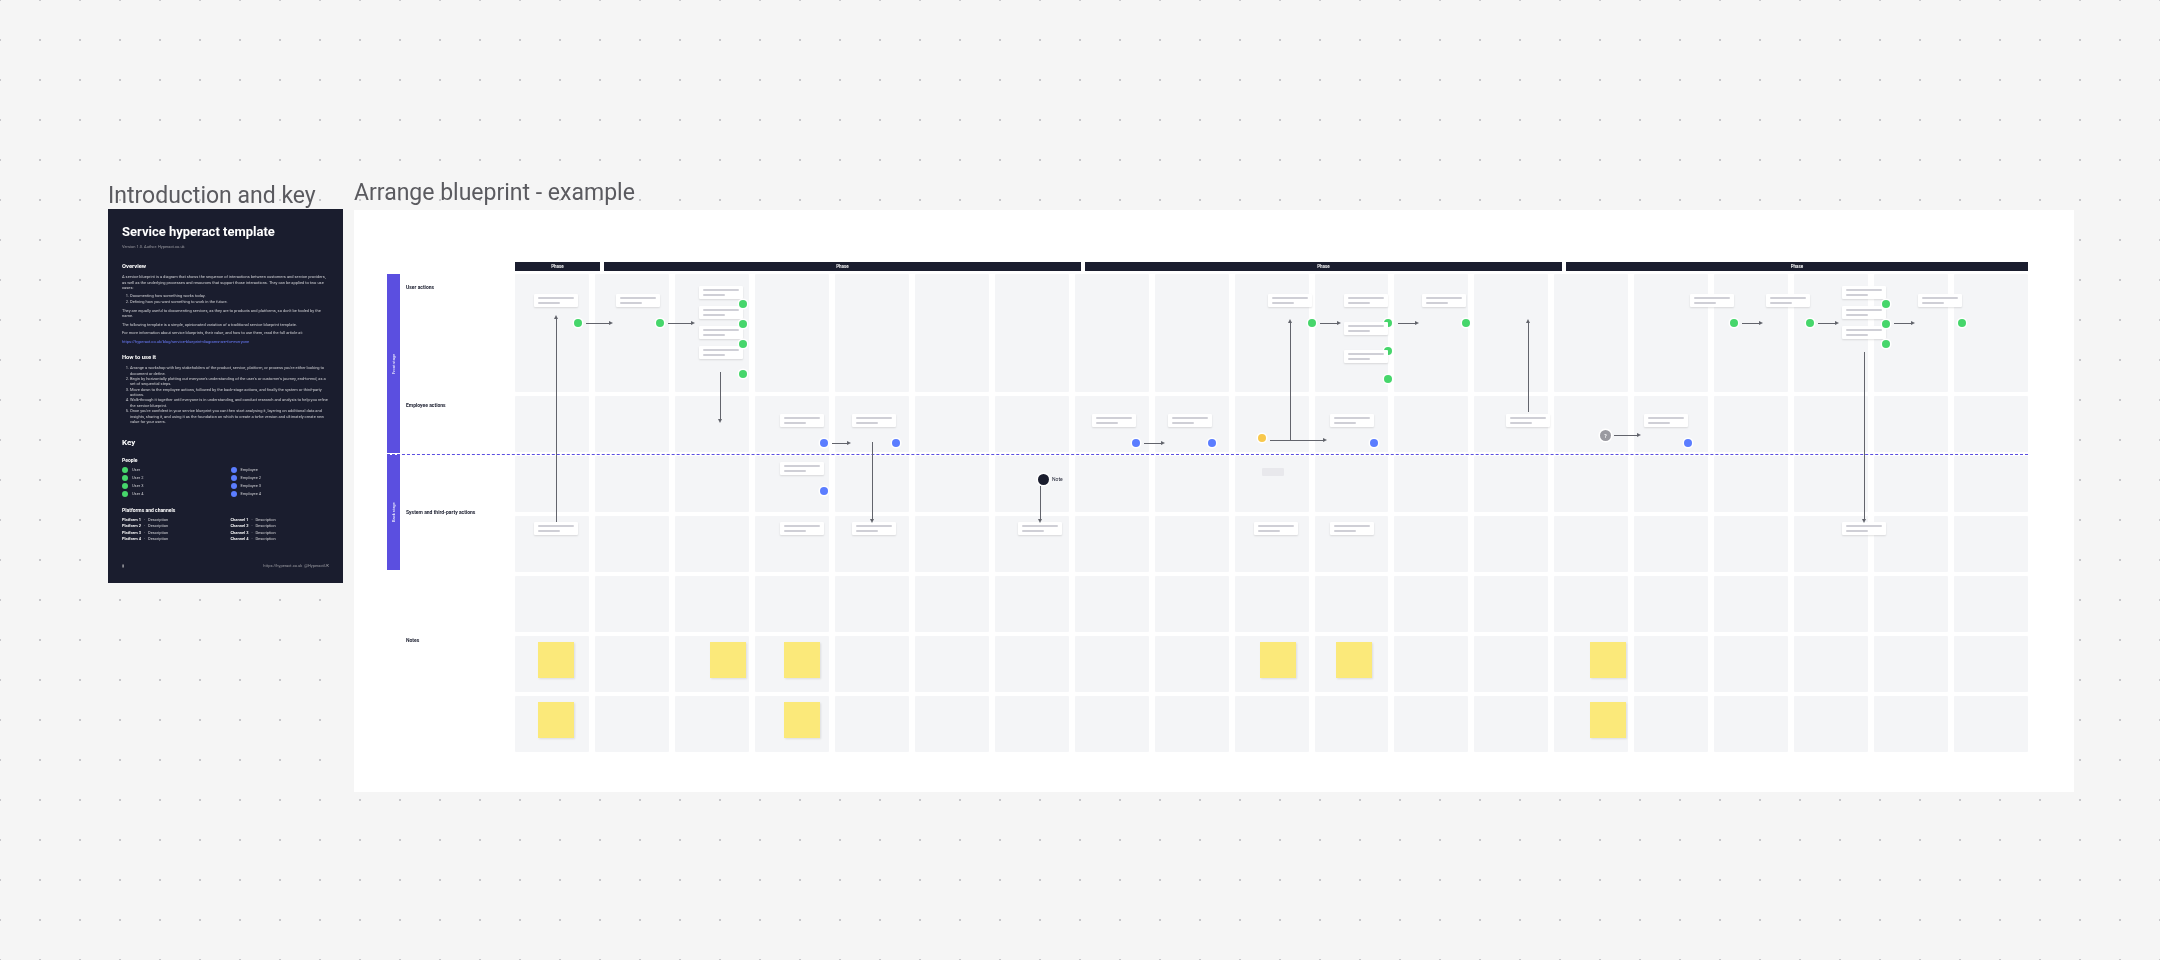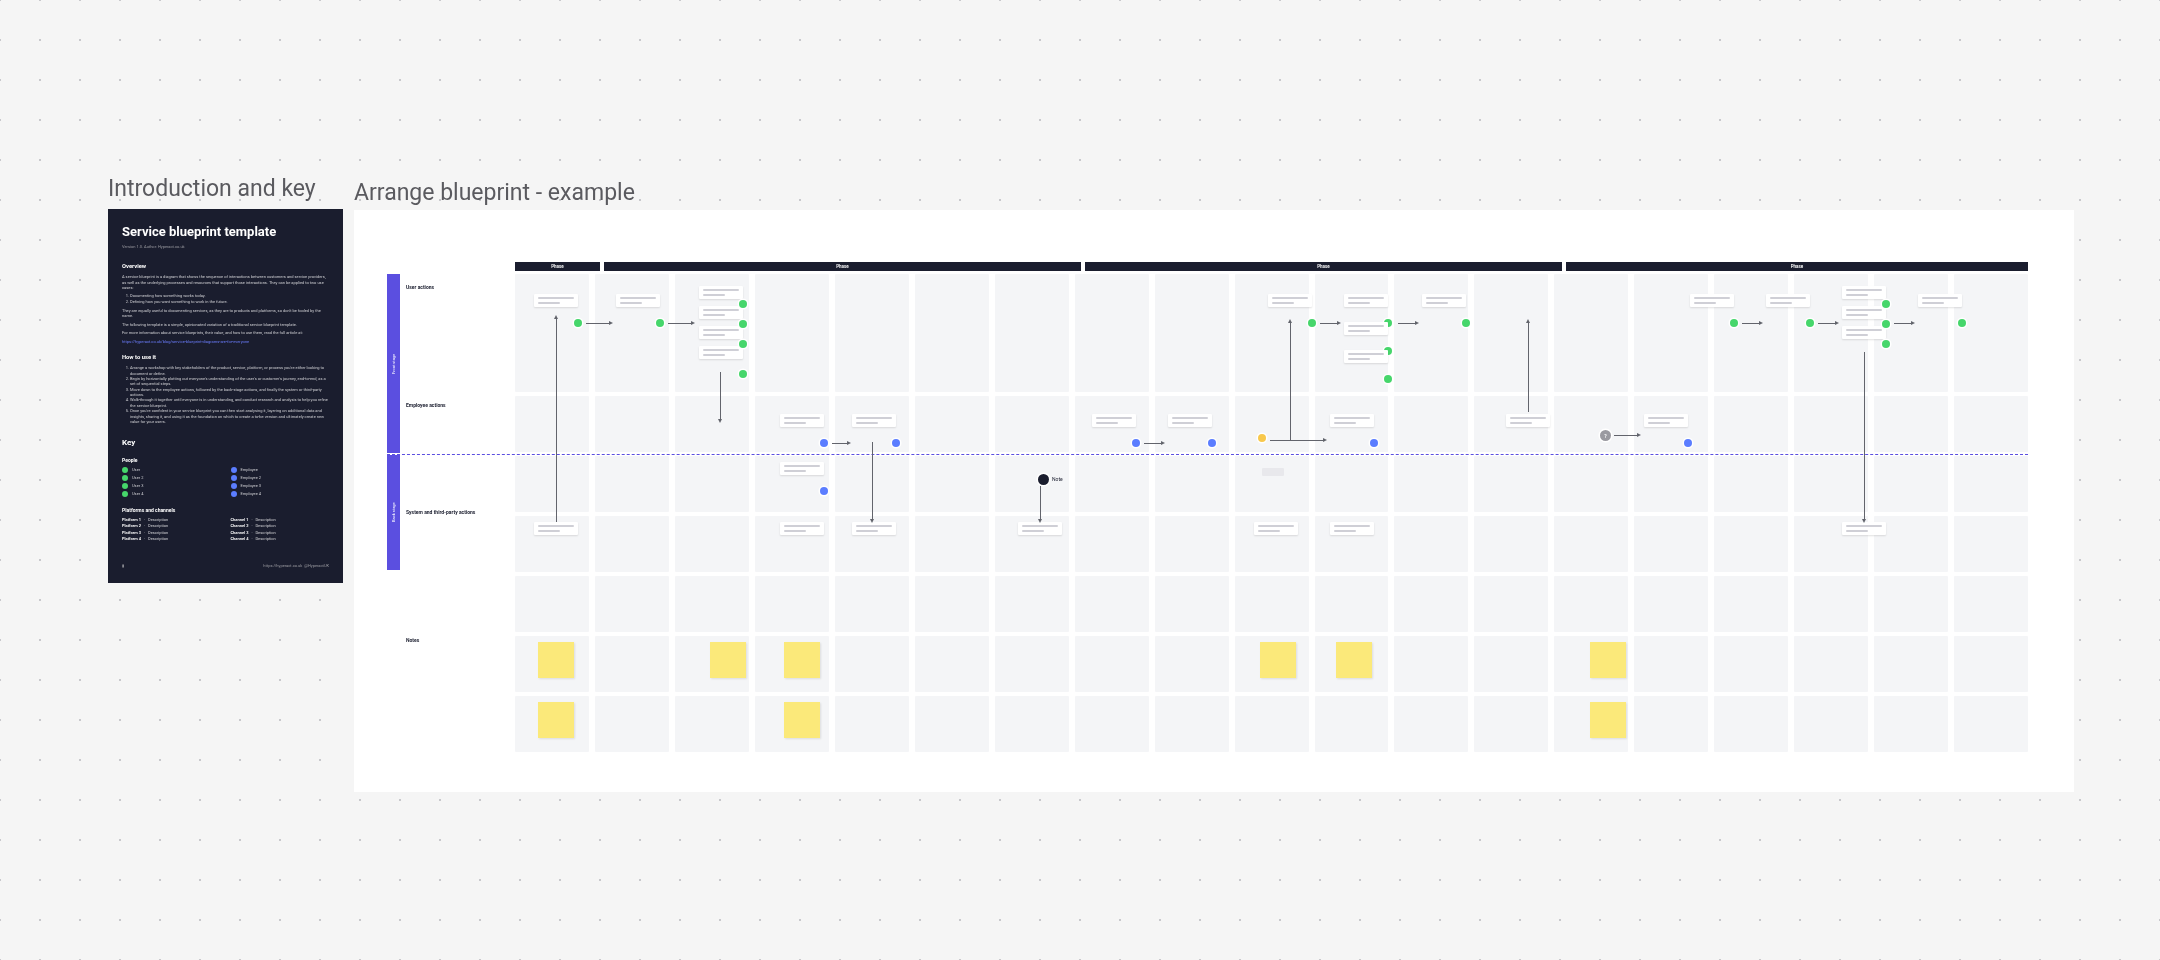--- a/index.html
+++ b/index.html
@@ -45,25 +45,25 @@
 .arrow.v.up::after{top:-3px;bottom:auto;border-top:none;border-bottom:4px solid #62646c}
 .sticky{position:absolute;width:36px;height:36px;background:#fbe97a;box-shadow:1px 1px 2px rgba(0,0,0,.1)}
 .mini{position:absolute;width:22px;height:8px;background:#e8e8ec;border-radius:1px}
 </style>
 </head>
 <body>
 
 <div class="dotgrid"></div>
 <div class="canvas">
 
-<div class="frame-label" style="left:108px;top:175px">Introduction and key</div>
+<div class="frame-label" style="left:108px;top:182px">Introduction and key</div>
 <div class="frame-label" style="left:354px;top:179px">Arrange blueprint - example</div>
 
 <div class="intro-frame">
-  <h1>Service blueprint template</h1>
+  <h1>Service hyperact template</h1>
   <div class="version">Version 1.0. Author: Hyperact.co.uk</div>
   <h2>Overview</h2>
   <p>A service blueprint is a diagram that shows the sequence of interactions between customers and service providers, as well as the underlying processes and resources that support those interactions. They can be applied to two use cases:</p>
   <ol>
     <li>Documenting how something works today.</li>
     <li>Defining how you want something to work in the future.</li>
   </ol>
   <p>They are equally useful to documenting services, as they are to products and platforms, so don't be fooled by the name.</p>
   <p>The following template is a simple, opinionated variation of a traditional service blueprint template.</p>
   <p>For more information about service blueprints, their value, and how to use them, read the full article at:</p>

